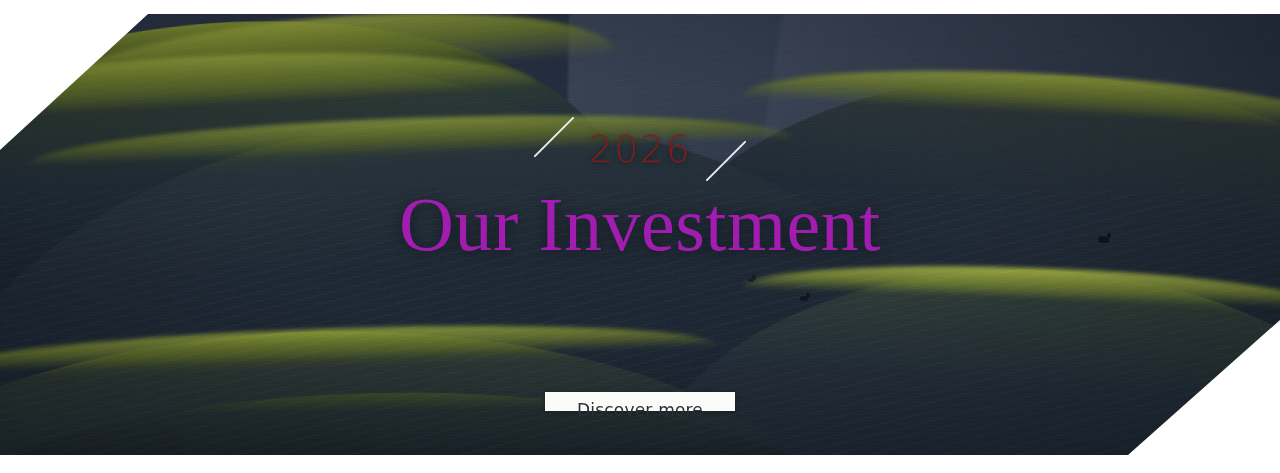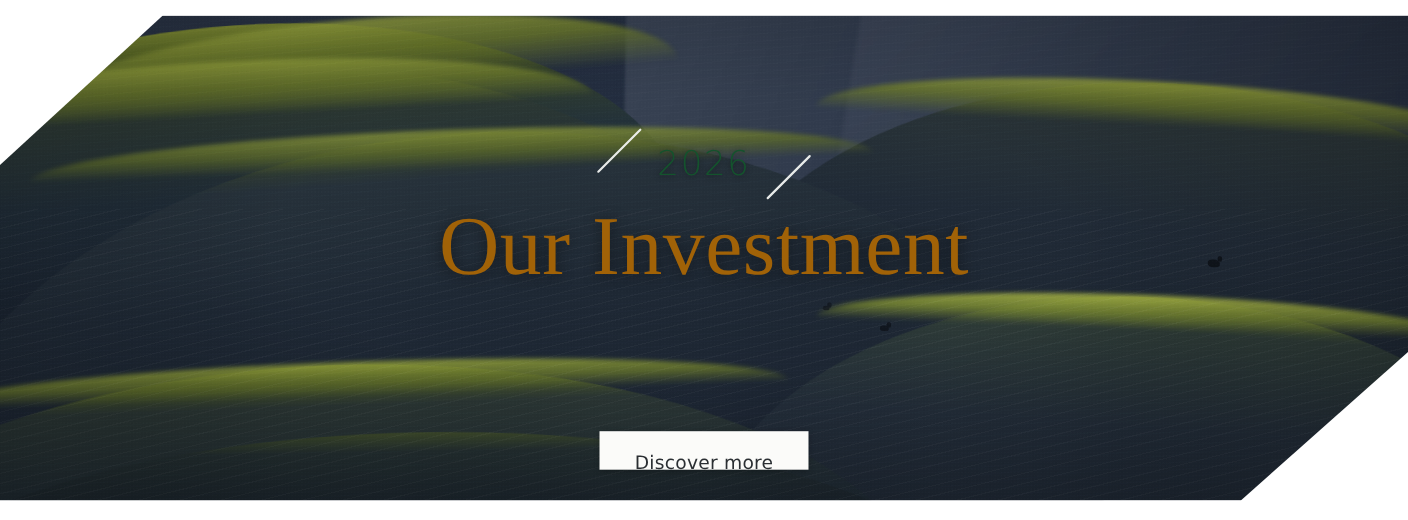--- a/index.html
+++ b/index.html
@@ -257,71 +257,71 @@
     transform: rotate(45deg) translate(0, 0);
     margin-right: 34px;
     margin-top: -6px;
   }
   .slash-right {
     transform: rotate(45deg);
     margin-left: 34px;
     margin-top: 42px;
   }
   .year {
-    color: #14532d;
+    color: #7f1d1d;
     font-family: "DejaVu Sans", sans-serif;
-    font-size: 31px;
+    font-size: 38px;
     font-weight: 300;
     letter-spacing: 1.5px;
     line-height: 1;
     text-shadow: 0 1px 6px rgba(0,0,0,.45);
     white-space: nowrap;
     margin-top: 18px;
   }
 
   .headline {
     position: absolute;
     left: 0; right: 0;
     top: 172px;
     margin: 0;
     text-align: center;
-    color: #a16207;
+    color: #a21caf;
     font-family: "Liberation Serif", "DejaVu Serif", serif;
     font-weight: 400;
     font-size: 76px;
     line-height: 1.02;
     letter-spacing: 0.5px;
     text-shadow: 0 2px 14px rgba(0,0,0,.45);
   }
   .headline .line { display: block; }
 
   .cta-wrap {
     position: absolute;
     left: 0; right: 0;
     top: 378px;
     display: flex;
     justify-content: center;
   }
   .cta-button {
     display: inline-block;
     width: 190px;
-    height: 35px;
+    height: 19px;
     line-height: 35px;
     text-align: center;
     background: #fbfbf9;
     color: #2b2f33;
     font-family: "DejaVu Sans", sans-serif;
     font-size: 17px;
     font-weight: 400;
     letter-spacing: .2px;
     border: none;
     border-radius: 0;
     cursor: pointer;
     box-shadow: 0 1px 5px rgba(0,0,0,.28);
-    padding: 12px;
+    padding: 1px;
   }
 </style>
 </head>
 <body>
 
 <div id="hero-banner">
 
   <div class="photo">
     <div class="layer-sky"></div>
     <div class="mountain-far"></div>

